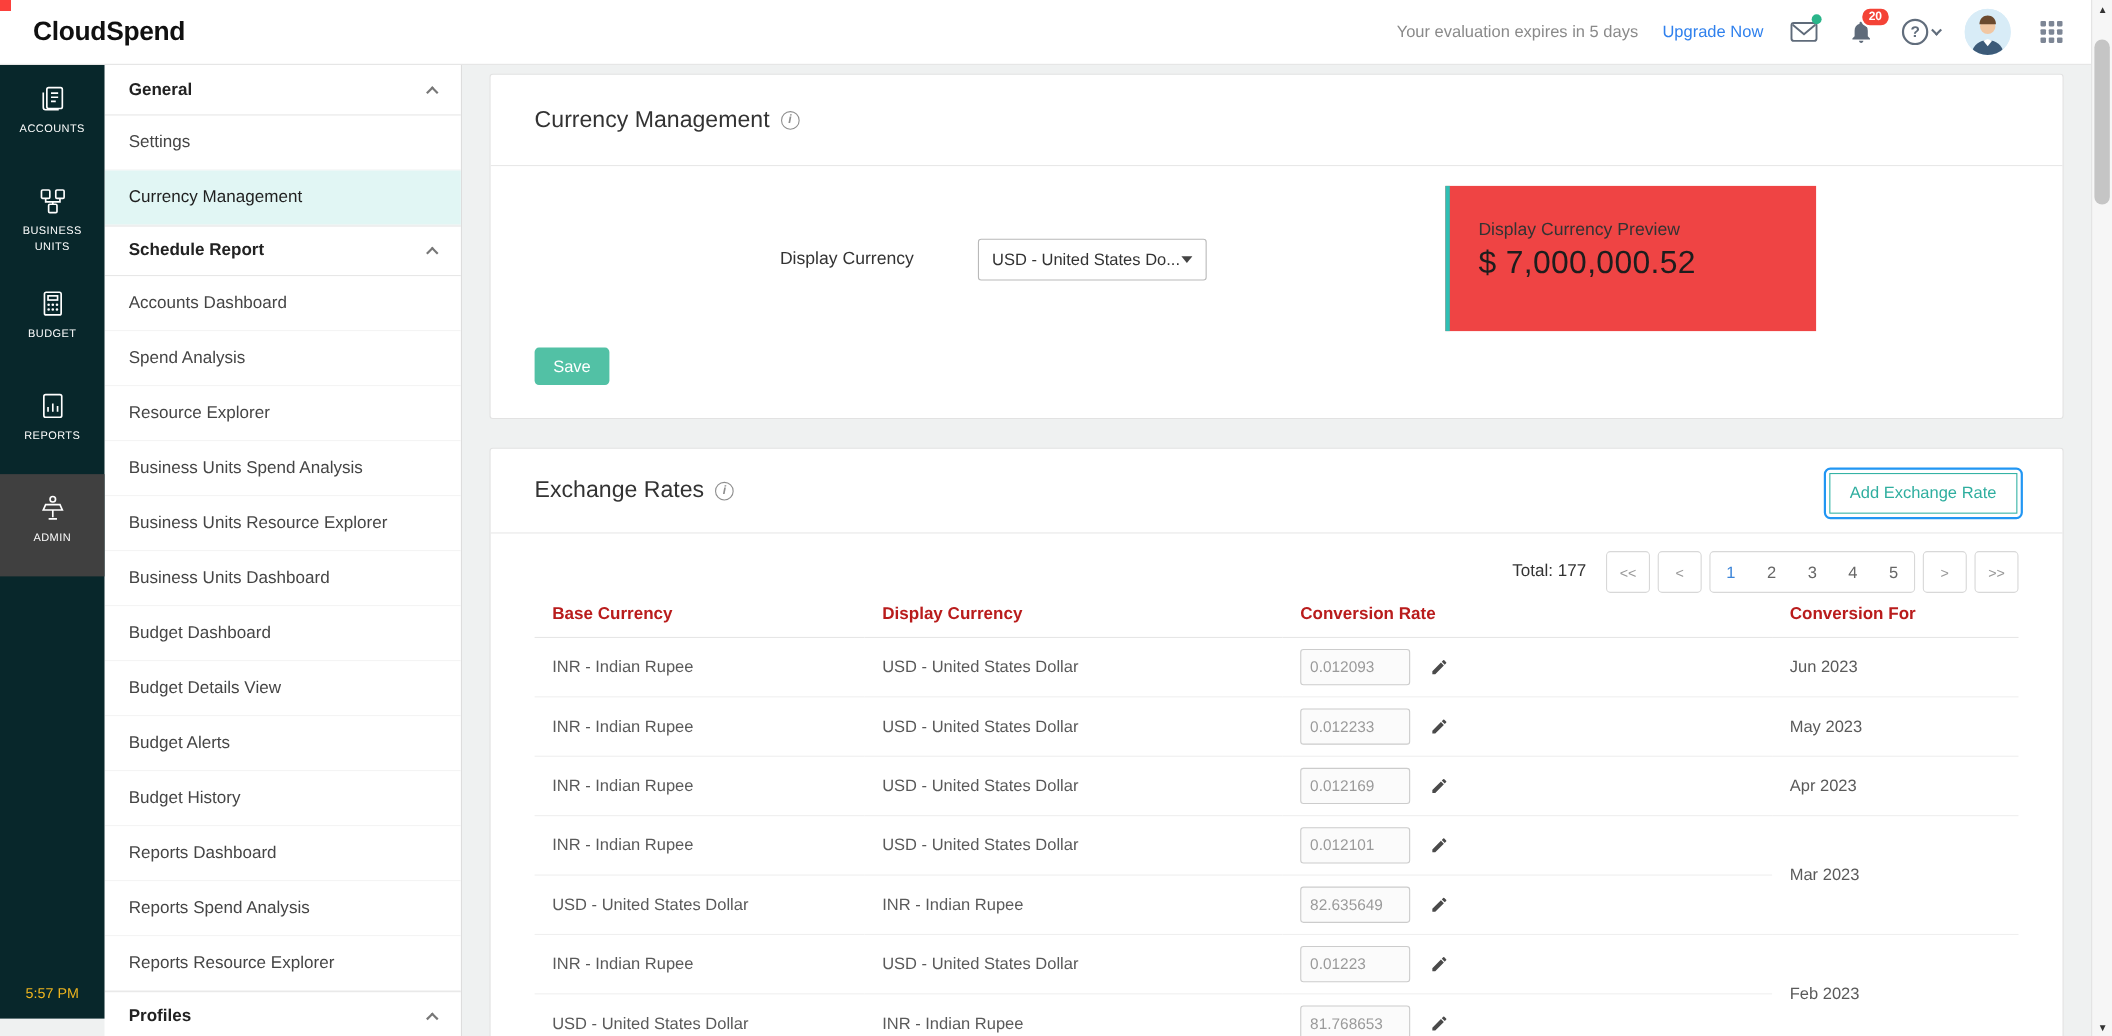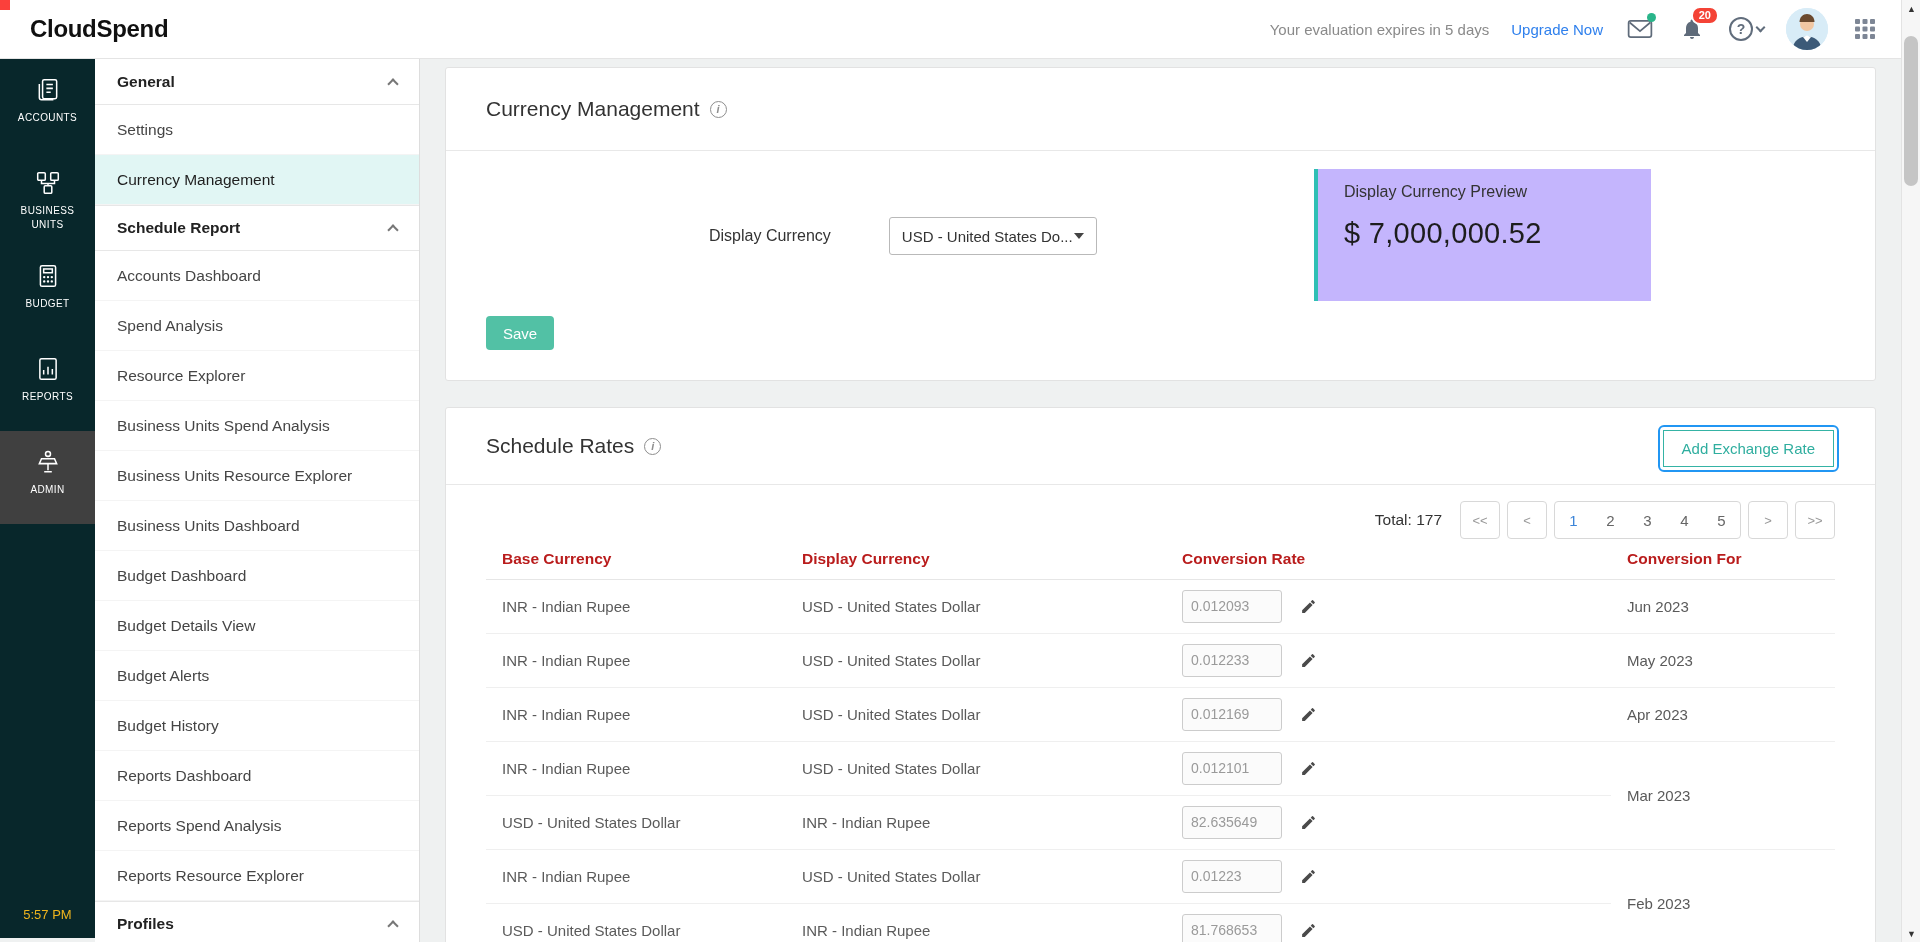--- a/index.html
+++ b/index.html
@@ -21,21 +21,21 @@
   .badge { position:absolute; top:-8px; right:-12px; background:#f44336; color:#fff; font-size:11px; font-weight:700;
            border-radius:9px; padding:2px 6px; line-height:1; border:2px solid #fff; }
   .help-wrap { display:flex; align-items:center; gap:4px; cursor:pointer; }
   .help-circle { width:24px; height:24px; border:2px solid #616d7c; border-radius:50%; color:#616d7c;
                  font-size:14px; font-weight:700; display:flex; align-items:center; justify-content:center; }
   .chev-down { width:7px; height:7px; border-left:2px solid #616d7c; border-top:2px solid #616d7c;
                transform:rotate(225deg); margin-top:-4px; }
   .avatar { width:42px; height:42px; border-radius:50%; overflow:hidden; background:#d8ecf7; cursor:pointer; flex:none; }
 
   
-  .primary-nav { position:absolute; top:59px; left:0; bottom:4px; width:95px; background:#08272b; z-index:5; }
+  .primary-nav { position:absolute; top:59px; left:0; bottom:16px; width:95px; background:#08272b; z-index:5; }
   .nav-item { min-height:93px; padding:18px 4px 12px; display:flex; flex-direction:column; align-items:center; gap:8px;
               cursor:pointer; }
   .nav-item.active { background:#404040; }
   .nav-label { color:#fff; font-size:10px; letter-spacing:0.4px; text-align:center; line-height:1.35; }
   .nav-time { position:absolute; bottom:16px; left:0; width:100%; text-align:center; color:#edb41e; font-size:13px; cursor:pointer; }
 
   
   .sidebar { position:absolute; top:59px; left:95px; bottom:0; width:325px; background:#fff; border-right:1px solid #ddd; overflow:hidden; }
   .sb-header { height:46px; display:flex; align-items:center; justify-content:space-between; padding:0 22px;
                font-size:15.5px; font-weight:700; color:#222; border-bottom:1px solid #e7e7e7; cursor:pointer; }
@@ -56,24 +56,24 @@
   
   .card1 { height:314px; position:relative; margin-bottom:26px; }
   .card1-head { height:83px; display:flex; align-items:center; padding:0 40px; border-bottom:1px solid #e8e8e8; }
   .currency-body { position:relative; height:229px; }
   .dc-row { position:absolute; left:263px; top:66px; display:flex; align-items:center; gap:58px; }
   .dc-label { font-size:16px; color:#333; }
   .dc-select { width:208px; height:38px; border:1px solid #b9b9b9; border-radius:3px; background:#fff;
                display:flex; align-items:center; justify-content:space-between; padding:0 12px; font-size:15px;
                color:#333; cursor:pointer; }
   .caret { width:0; height:0; border-left:5px solid transparent; border-right:5px solid transparent; border-top:6px solid #444; }
-  .preview-box { position:absolute; right:224px; top:18px; width:337px; height:132px; background:#c4b5fd;
-                 border-left:4px solid #2fbfb4; padding:14px 26px; }
+  .preview-box { position:absolute; right:224px; top:18px; width:337px; height:132px; background:#ef4444;
+                 border-left:4px solid #2fbfb4; padding:32px 26px; }
   .preview-label { font-size:16px; color:#333; }
-  .preview-value { font-size:29px; color:#1d1d1d; margin-top:16px; letter-spacing:0.3px; }
+  .preview-value { font-size:29px; color:#1d1d1d; margin-top:4px; letter-spacing:0.3px; }
   .save-btn { position:absolute; left:40px; top:165px; width:68px; height:34px; background:#52c1a5; border:none;
               border-radius:4px; color:#fff; font-size:15px; font-family:inherit; cursor:pointer; }
 
   
   .card2 { height:600px; position:relative; }
   .card2-head { height:77px; display:flex; align-items:center; padding:0 40px; border-bottom:1px solid #e8e8e8; position:relative; }
   .add-wrap { position:absolute; right:36px; top:17px; border:2px solid #2196f3; border-radius:6px; padding:3px; }
   .add-btn { border:1px solid #35b3a5; background:#fff; color:#2fae9f; font-size:15px; font-family:inherit;
              padding:9px 18px; border-radius:0; cursor:pointer; }
   .rates-toolbar { display:flex; justify-content:flex-end; align-items:center; gap:18px; padding:0 40px; margin-top:16px; height:38px; }
@@ -291,21 +291,21 @@
       <div class="preview-box">
         <div class="preview-label">Display Currency Preview</div>
         <div class="preview-value">$ 7,000,000.52</div>
       </div>
       <button class="save-btn">Save</button>
     </div>
   </section>
 
   <section class="card card2">
     <div class="card2-head">
-      <h2 class="card-title">Schedule Rates</h2>
+      <h2 class="card-title">Exchange Rates</h2>
       <span class="info-icon">i</span>
       <div class="add-wrap">
         <button class="add-btn">Add Exchange Rate</button>
       </div>
     </div>
 
     <div class="rates-toolbar">
       <span class="total-label">Total: 177</span>
       <div class="pagination">
         <button class="pg-btn">&lt;&lt;</button>

